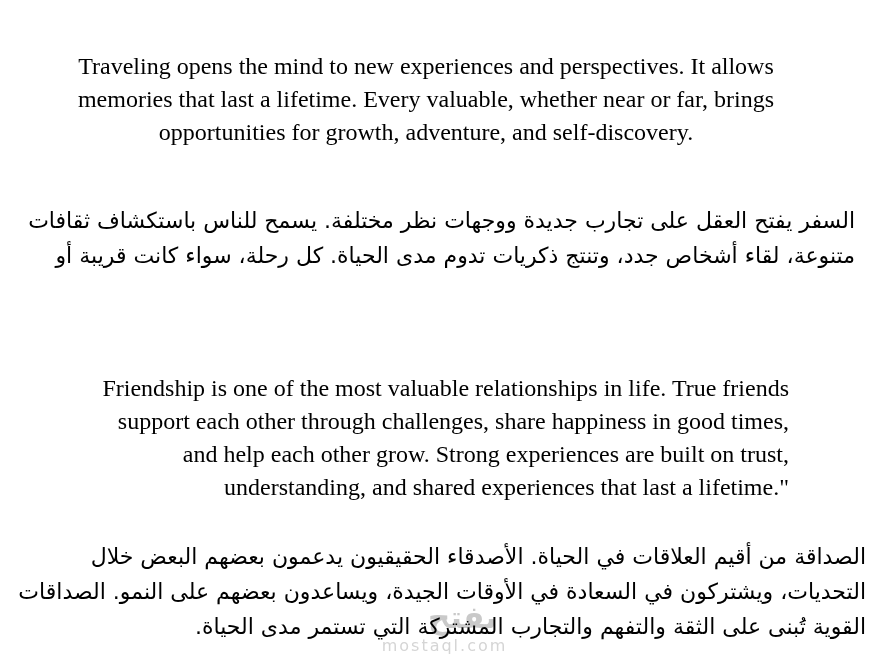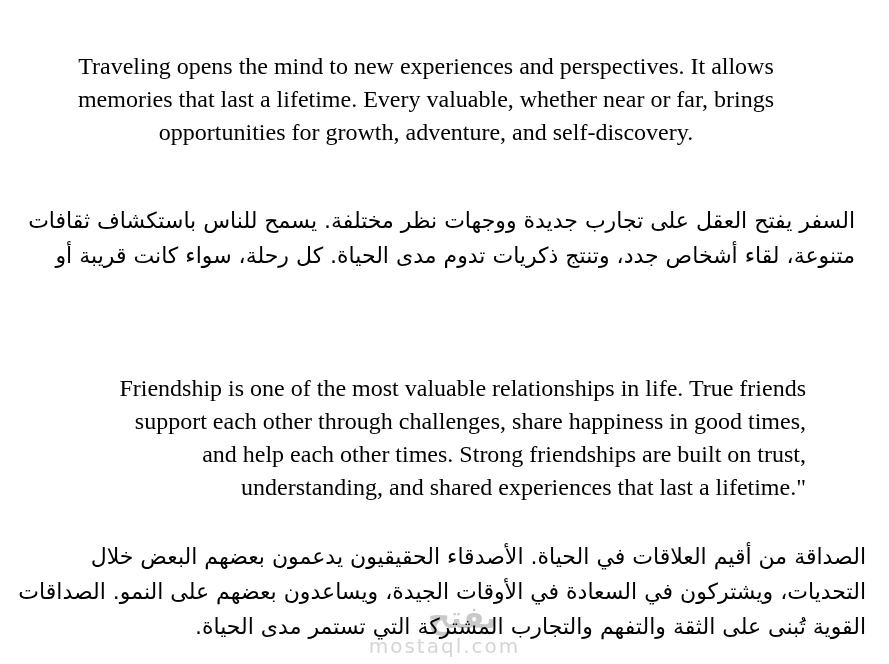--- a/index.html
+++ b/index.html
@@ -41,21 +41,21 @@
     text-align: center;
     margin-top: 30px;
   }
   .p-ar-travel {
     left: 18px;
     right: 34px;
     top: 203px;
   }
   .p-en-friendship {
     left: 20px;
-    right: 83px;
+    right: 100px;
     top: 372px;
     text-align: right;
   }
   .p-ar-friendship {
     left: 18px;
     right: 23px;
     top: 539px;
   }
   .watermark {
     position: absolute;
@@ -70,21 +70,21 @@
     font-family: "DejaVu Sans", sans-serif;
     font-weight: bold;
     font-size: 31px;
     line-height: 36px;
     color: #c9c9c9;
     direction: rtl;
     margin-left: 36px;
   }
   .wm-url {
     font-family: "DejaVu Sans", sans-serif;
-    font-size: 20px;
+    font-size: 16px;
     line-height: 22px;
     letter-spacing: 2px;
     color: #d5d5d5;
   }
 </style>
 </head>
 <body>
 
 <div class="page">
 
@@ -100,21 +100,21 @@
   </div>
 
   <div class="para ar p-ar-travel" lang="ar" dir="rtl">
     <div class="line">السفر يفتح العقل على تجارب جديدة ووجهات نظر مختلفة. يسمح للناس باستكشاف ثقافات</div>
     <div class="line">متنوعة، لقاء أشخاص جدد، وتنتج ذكريات تدوم مدى الحياة. كل رحلة، سواء كانت قريبة أو</div>
   </div>
 
   <div class="para en p-en-friendship" lang="en">
     <div class="line">Friendship is one of the most valuable relationships in life. True friends</div>
     <div class="line">support each other through challenges, share happiness in good times,</div>
-    <div class="line">and help each other times. Strong friendships are built on trust,</div>
+    <div class="line">and help each other grow. Strong experiences are built on trust,</div>
     <div class="line">understanding, and shared experiences that last a lifetime."</div>
   </div>
 
   <div class="para ar p-ar-friendship" lang="ar" dir="rtl">
     <div class="line">الصداقة من أقيم العلاقات في الحياة. الأصدقاء الحقيقيون يدعمون بعضهم البعض خلال</div>
     <div class="line">التحديات، ويشتركون في السعادة في الأوقات الجيدة، ويساعدون بعضهم على النمو. الصداقات</div>
     <div class="line">القوية تُبنى على الثقة والتفهم والتجارب المشتركة التي تستمر مدى الحياة.</div>
   </div>
 
 </div>

